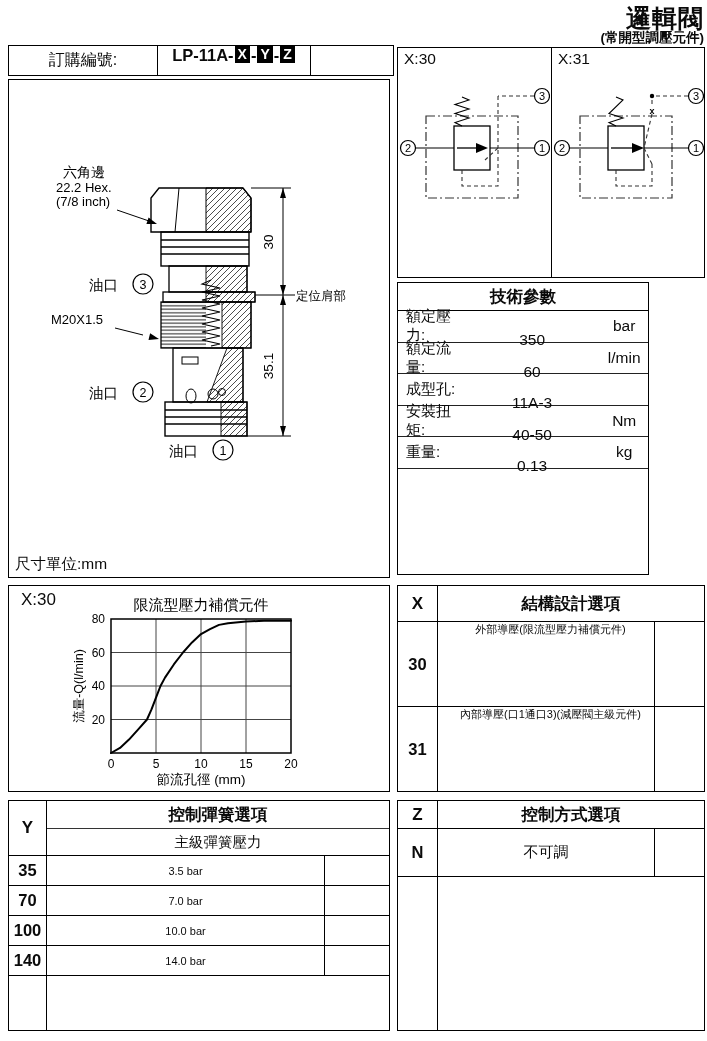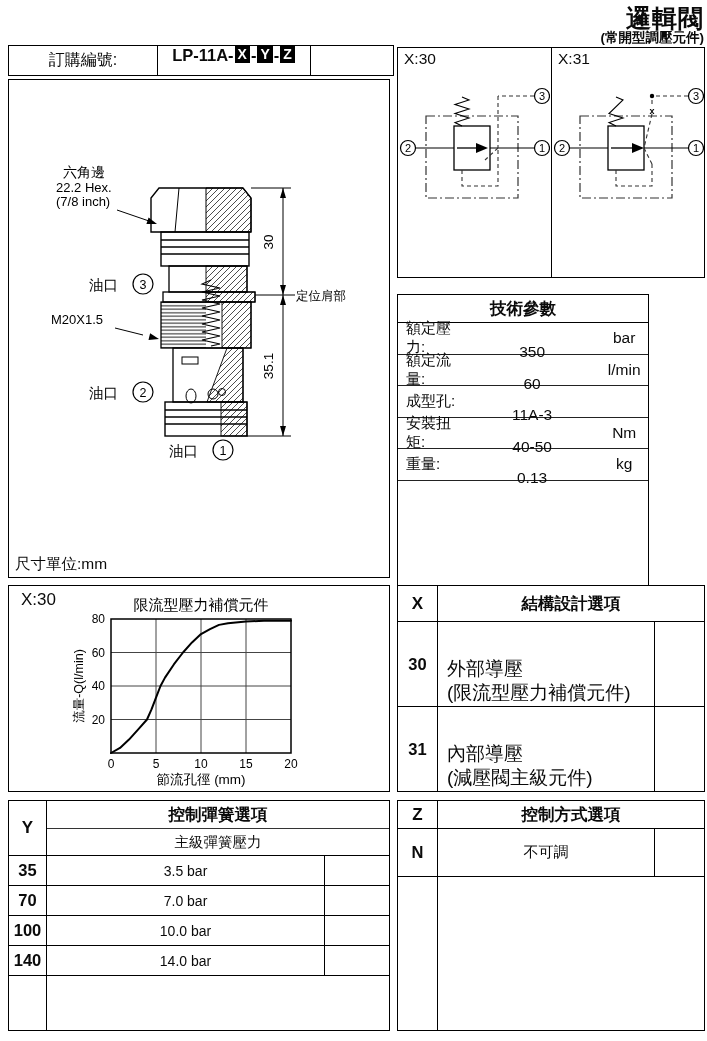--- a/index.html
+++ b/index.html
@@ -23,21 +23,21 @@
   .unit-note{position:absolute;left:6px;bottom:2px;font-size:15.5px;}
 
   
   #schem-box{left:397px;top:47px;width:308px;height:231px;display:flex;}
   .schem-half{position:relative;width:50%;height:100%;box-sizing:border-box;}
   .schem-half.right{border-left:1.4px solid #000;}
   .schem-label{position:absolute;left:6px;top:2px;font-size:15.5px;}
   .schem-svg{position:absolute;left:0;top:0;}
 
   
-  #tech-box{left:397px;top:294px;width:252px;height:293px;}
+  #tech-box{left:397px;top:282px;width:252px;height:293px;}
   .tech-title{height:27px;border-bottom:1.7px solid #000;text-align:center;font-weight:bold;font-size:16.5px;line-height:26px;}
   .tech-row{height:31.5px;border-bottom:1.2px solid #222;display:flex;align-items:center;font-size:15px;box-sizing:border-box;gap:36px;}
   .t-label{width:34%;padding-left:8px;}
   .t-value{width:38%;text-align:center;font-size:15.5px;margin-top:28px;}
   .t-unit{width:28%;text-align:center;font-size:15.5px;}
 
   
   #chart-box{left:8px;top:585px;width:382px;height:207px;}
   .chart-corner{position:absolute;left:12px;top:4px;font-size:17px;}
   #chart-canvas{position:absolute;left:0;top:0;}
@@ -47,22 +47,22 @@
   #y-table{left:8px;top:800px;width:382px;height:231px;display:grid;grid-template-columns:38px 1fr 65px;grid-template-rows:28px 26px 30px 30px 30px 30px 1fr;}
   #z-table{left:397px;top:800px;width:308px;height:231px;display:grid;grid-template-columns:40px 1fr 50px;grid-template-rows:28px 47px 1fr;}
   .cell{box-sizing:border-box;display:flex;align-items:center;justify-content:center;}
   .key-cell{font-weight:bold;font-size:17px;border-right:1.5px solid #000;}
   .title-cell{font-weight:bold;font-size:16.5px;}
   .hb{border-bottom:1.8px solid #000;}
   .code-cell{font-weight:bold;font-size:16.5px;border-right:1.5px solid #000;}
   .blank-cell{border-left:1.5px solid #000;}
   .rt{border-top:1.5px solid #000;}
   .rt2{border-top:1.8px solid #000;}
-  .desc-cell{box-sizing:border-box;display:flex;flex-direction:column;justify-content:flex-end;padding-left:9px;font-size:19px;line-height:1.3;}
-  .val-cell{font-size:14px;}
+  .desc-cell{box-sizing:border-box;display:flex;flex-direction:row;justify-content:center;padding-left:9px;font-size:11px;line-height:1.3;}
+  .val-cell{font-size:11px;}
   .sub-cell{font-size:14.5px;border-bottom:0;}
   .thin-b{border-bottom:1px solid #333;}
 </style>
 </head>
 <body>
 
 <div class="page">
 
   <div class="page-title">邏輯閥</div>
   <div class="page-subtitle">(常開型調壓元件)</div>
@@ -276,20 +276,21 @@
     <div class="cell title-cell hb" style="grid-area:1/2/2/4">結構設計選項</div>
     <div class="cell code-cell" style="grid-area:2/1">30</div>
     <div class="desc-cell" style="grid-area:2/2">
       <div>外部導壓</div>
       <div>(限流型壓力補償元件)</div>
     </div>
     <div class="cell blank-cell" style="grid-area:2/3"></div>
     <div class="cell code-cell rt" style="grid-area:3/1">31</div>
     <div class="desc-cell rt" style="grid-area:3/2">
       <div>內部導壓</div>
+      <div>(口1通口3)</div>
       <div>(減壓閥主級元件)</div>
     </div>
     <div class="cell blank-cell rt" style="grid-area:3/3"></div>
   </div>
 
   <div class="box" id="y-table">
     <div class="cell key-cell" style="grid-area:1/1/3/2">Y</div>
     <div class="cell title-cell thin-b" style="grid-area:1/2/2/4">控制彈簧選項</div>
     <div class="cell sub-cell" style="grid-area:2/2/3/4">主級彈簧壓力</div>
     <div class="cell code-cell rt2" style="grid-area:3/1">35</div>

